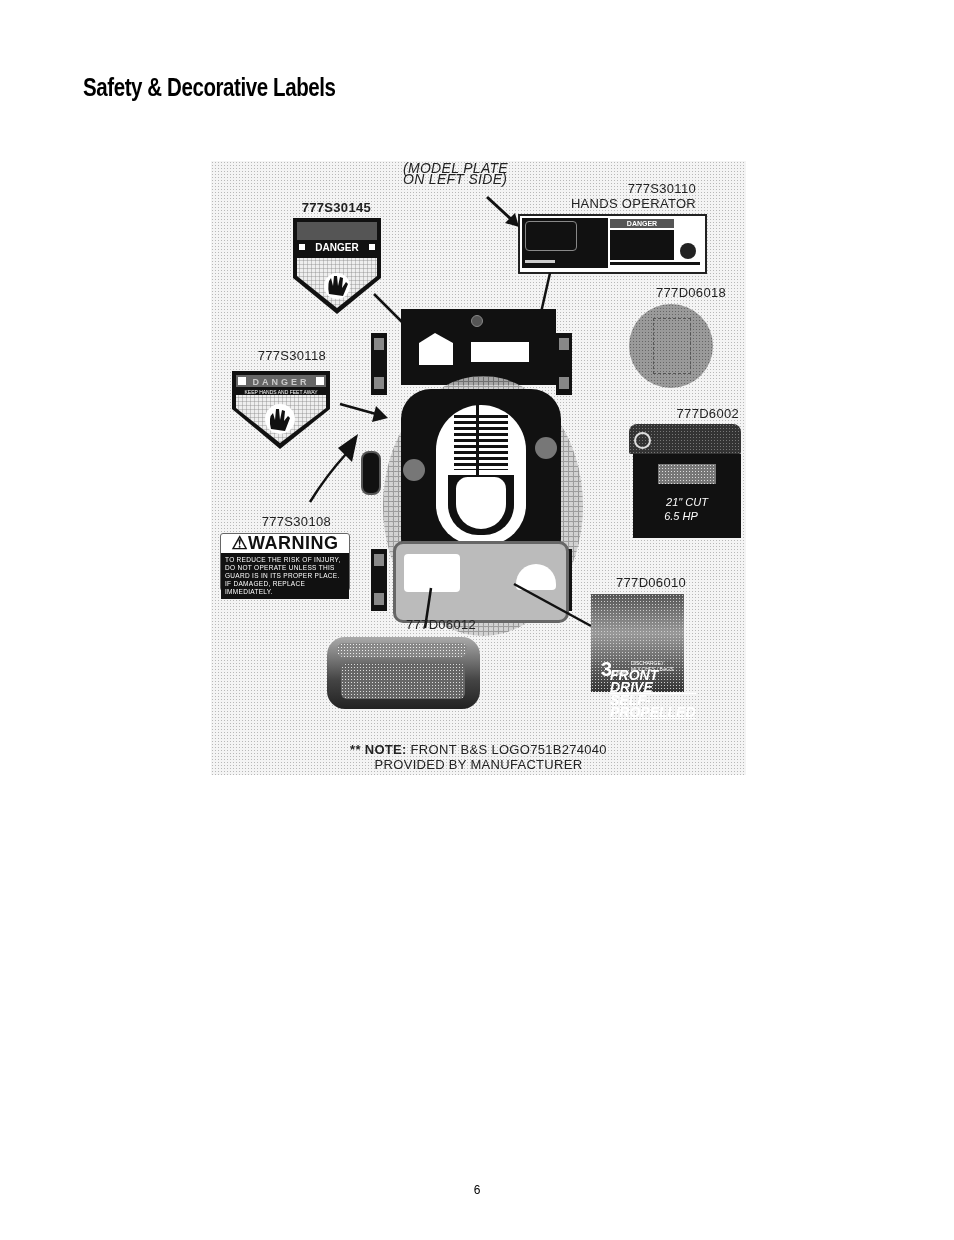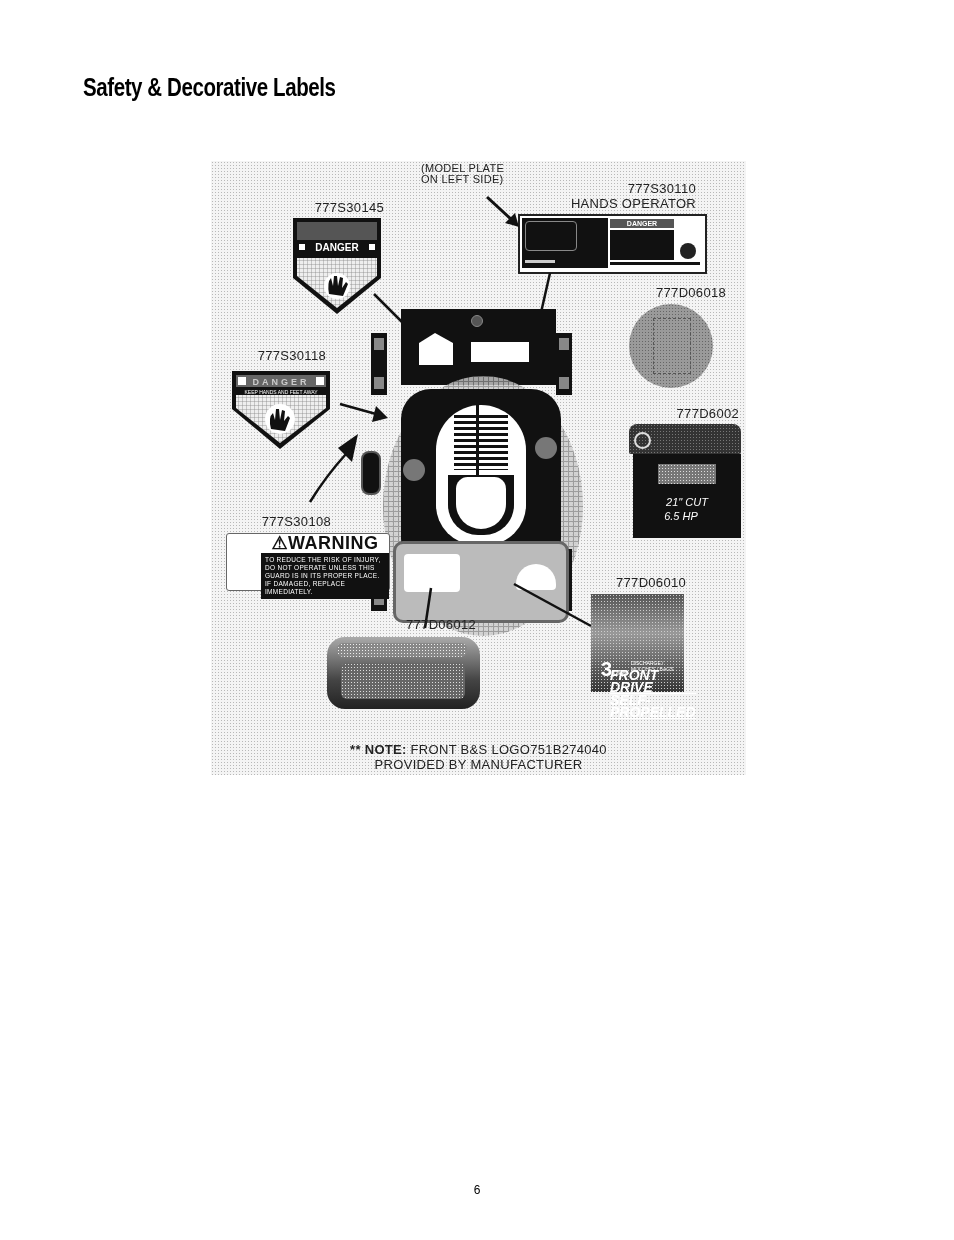--- a/index.html
+++ b/index.html
@@ -20,21 +20,21 @@
   .warn-hdr { font-weight:bold; font-size:18px; letter-spacing:0.5px; text-align:center; color:#111; }
   .warn-body { background:#111; color:#fff; font-size:6.5px; line-height:8px; padding:3px 4px; letter-spacing:0.3px; }
 </style>
 </head>
 <body>
 
 <div class="title">Safety &amp; Decorative Labels</div>
 
 <div class="figure">
 
-  <div class="lbl" style="left:210px;top:2px;font-size:11px;line-height:11px;">
+  <div class="lbl" style="left:192px;top:2px;font-size:14px;line-height:11px;font-style:italic;">
     <div>(MODEL PLATE</div>
     <div>ON LEFT SIDE)</div>
   </div>
 
   <div class="lbl center" style="left:325px;top:20px;width:160px;line-height:15px;">
     <div>777S30110</div>
     <div>HANDS OPERATOR</div>
   </div>
 
   <div class="abs" style="left:307px;top:53px;width:185px;height:56px;background:#fff;border:2px solid #222;">
@@ -49,21 +49,21 @@
       <div class="abs" style="left:4px;top:24px;width:16px;height:16px;border-radius:50%;background:#222;"></div>
     </div>
     <div class="abs" style="left:90px;top:46px;width:90px;height:3px;background:#111;"></div>
   </div>
 
   <svg class="abs" style="left:270px;top:30px;" width="45" height="40">
     <line x1="6" y1="6" x2="32" y2="30" stroke="#111" stroke-width="3"></line>
     <polygon points="38,36 24,32 34,22" fill="#111"></polygon>
   </svg>
 
-  <div class="lbl center" style="left:73px;top:39px;width:100px;">777S30145</div>
+  <div class="lbl center" style="left:60px;top:39px;width:100px;font-weight:bold;">777S30145</div>
   <svg class="abs" style="left:80px;top:55px;" width="92" height="100">
     <defs>
       <pattern id="grid1" width="4" height="4" patternUnits="userSpaceOnUse">
         <rect width="4" height="4" fill="#eee"></rect>
         <path d="M0 0H4M0 0V4" stroke="#888" stroke-width="0.8"></path>
       </pattern>
     </defs>
     <polygon points="2,2 90,2 90,62 46,98 2,62" fill="#111"></polygon>
     <rect x="6" y="6" width="80" height="18" fill="#555"></rect>
     <polygon points="6,42 86,42 86,60 46,92 6,60" fill="url(#grid1)"></polygon>
@@ -159,21 +159,21 @@
   <div class="abs" style="left:345px;top:388px;width:16px;height:62px;background:#111;">
       <div class="abs" style="left:3px;top:5px;width:10px;height:12px;background:#888;"></div>
       <div class="abs" style="left:3px;top:44px;width:10px;height:12px;background:#888;"></div>
     </div>
   <div class="abs" style="left:182px;top:380px;width:170px;height:76px;border:3px solid #666;border-radius:10px;background:#bbb;">
     <div class="abs" style="left:8px;top:10px;width:56px;height:38px;background:#fff;border-radius:4px;"></div>
     <div class="abs" style="left:120px;top:20px;width:40px;height:26px;background:#fff;border-radius:20px 20px 4px 4px;"></div>
   </div>
 
   <div class="lbl center" style="left:20px;top:353px;width:100px;">777S30108</div>
-  <div class="abs" style="left:15px;top:372px;width:128px;height:56px;background:#fff;border:1px solid #666;border-radius:3px;padding-left:34px;">
+  <div class="abs" style="left:9px;top:372px;width:128px;height:56px;background:#fff;border:1px solid #666;border-radius:3px;">
     <div class="warn-hdr" style="line-height:19px;">
       <span>⚠</span><span>WARNING</span>
     </div>
     <div class="warn-body">TO REDUCE THE RISK OF INJURY, DO NOT OPERATE UNLESS THIS GUARD IS IN ITS PROPER PLACE. IF DAMAGED, REPLACE IMMEDIATELY.</div>
   </div>
 
   <div class="lbl center" style="left:375px;top:414px;width:100px;">777D06010</div>
   <svg class="abs" style="left:300px;top:420px;" width="85" height="50">
     <line x1="3" y1="3" x2="80" y2="45" stroke="#111" stroke-width="2.5"></line>
   </svg>

